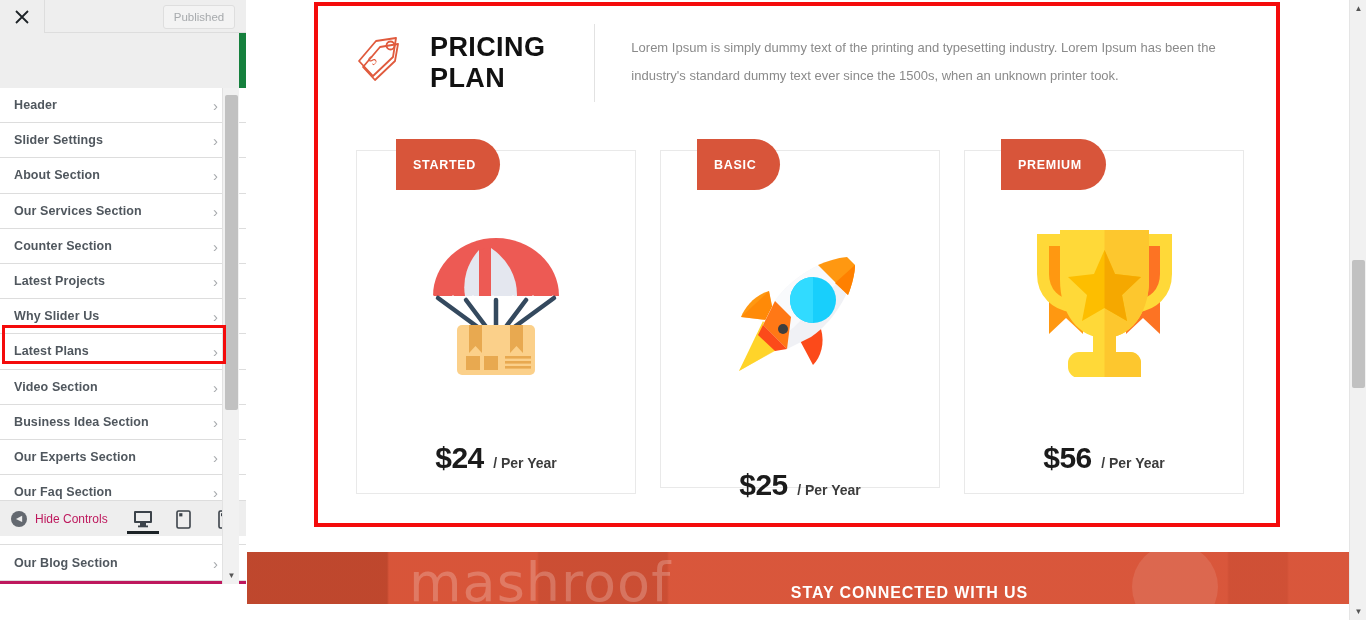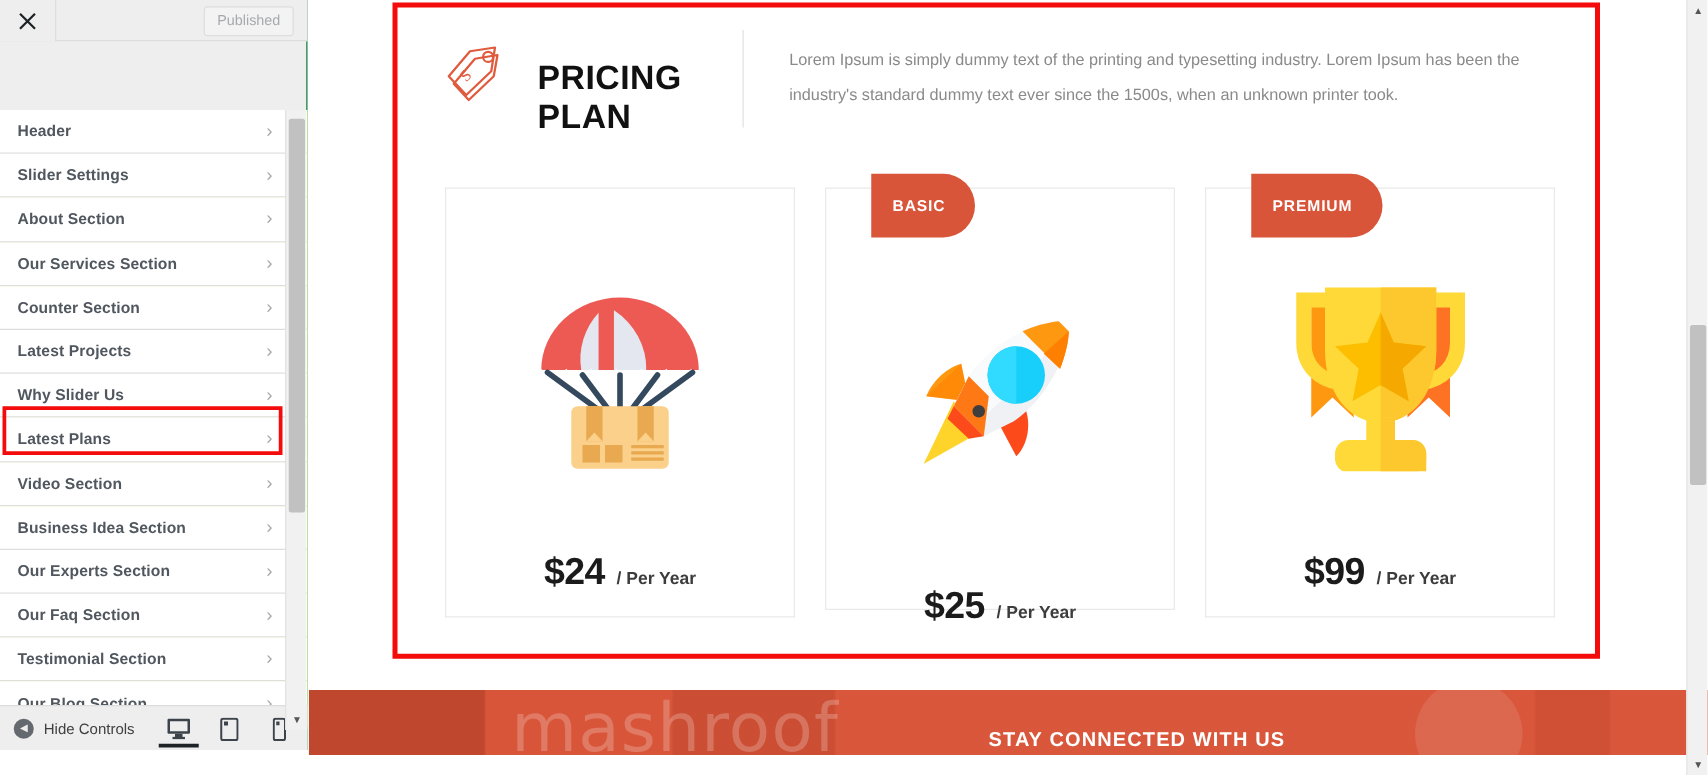--- a/index.html
+++ b/index.html
@@ -6,23 +6,23 @@
   html, body {
     width: 1366px; height: 620px;
     overflow: hidden;
     font-family: "Liberation Sans", sans-serif;
     background: #fff;
   }
 
   
   #customizer {
     position: absolute; left: 0; top: 0;
-    width: 246px; height: 600px;
+    width: 246px; height: 536px;
     background: #eeeeee;
-    border-right: 1px solid #15803d;
+    border-right: 7px solid #15803d;
   }
   #cust-topbar {
     position: absolute; left: 0; top: 0;
     width: 246px; height: 33px;
     background: #eeeeee;
     border-bottom: 1px solid #ddd;
   }
   #close-btn {
     position: absolute; left: 0; top: 0;
     width: 45px; height: 33px;
@@ -73,21 +73,21 @@
     width: 15px; height: 15px; border-radius: 50%;
     background: #50575e; color: #fff;
     font-size: 11px; font-weight: bold;
     display: flex; align-items: center; justify-content: center;
     cursor: pointer;
   }
 
   #panel-list {
     position: absolute; left: 0; top: 88px;
     width: 246px; height: 496px;
-    background: #bef264;
+    background: #be185d;
     overflow: hidden;
   }
   .panel-item {
     position: relative;
     height: 35.2px;
     border-bottom: 1px solid #ddd;
     display: flex; align-items: center;
     padding: 0 26px 0 14px;
     cursor: pointer;
     background: #fff;
@@ -142,21 +142,21 @@
   #hide-controls {
     display: flex; align-items: center; gap: 8px;
     margin-left: 11px; cursor: pointer;
   }
   #hide-controls .circ {
     width: 16px; height: 16px; border-radius: 50%;
     background: #646970; color: #eee;
     display: flex; align-items: center; justify-content: center;
     font-size: 8px;
   }
-  #hide-controls .txt { font-size: 12px; color: #404040; }
+  #hide-controls .txt { font-size: 12px; color: #be185d; }
   .device-btns {
     position: absolute; right: 12px; top: 0;
     height: 36px; display: flex; align-items: center; gap: 18px;
   }
   .dev-btn {
     position: relative;
     width: 22px; height: 30px;
     display: flex; align-items: center; justify-content: center;
     cursor: pointer; color: #3c434a;
   }
@@ -195,21 +195,20 @@
   #tag-icon {
     width: 64px; height: 64px; flex: 0 0 64px;
     margin-top: 6px;
   }
   #sec-title {
     font-size: 27px; font-weight: bold; color: #111;
     line-height: 31px; letter-spacing: 0.4px;
     margin-left: 14px;
     width: 166px;
     padding-top: 8px;
-    margin-top: 15px;
   }
   #sec-divider {
     width: 1px; height: 78px; background: #e2e2e2;
     margin-left: 6px;
   }
   #sec-desc {
     margin-left: 36px;
     font-size: 13px; color: #8a8a8a; line-height: 28px;
     width: 640px;
     padding-top: 10px;
@@ -456,20 +455,21 @@
         </svg>
       </div>
       <div id="sec-title">PRICING PLAN</div>
       <div id="sec-divider"></div>
       <div id="sec-desc">Lorem Ipsum is simply dummy text of the printing and typesetting industry. Lorem Ipsum has been the industry's standard dummy text ever since the 1500s, when an unknown printer took.</div>
     </div>
 
     <div id="cards">
 
       <div class="card c1">
+        <div class="badge">STARTED</div>
         <div class="card-icon">
           <svg width="150" height="150" viewBox="0 0 150 150">
 
             <path d="M12 68 A63 58 0 0 1 138 68 Z" fill="#ed5a54"></path>
             <path d="M44 68 A63 58 0 0 1 58 22 L58 68 Z" fill="#e4e7ef"></path>
             <path d="M78 20 A63 58 0 0 1 104 68 L78 68 Z" fill="#e4e7ef" transform="translate(-8,0)"></path>
             <path d="M58 22 A63 58 0 0 1 70 20 L70 68 L58 68 Z" fill="#ed5a54"></path>
 
             <path d="M12 68 q10 12 20 0 q10 12 20 0 q10 12 20 0 q10 12 20 0 q10 12 20 0 q10 12 20 0 L138 74 L12 74 Z" fill="#fff"></path>
             <path d="M12 67 q10 12 20 0 q10 12 20 0 q10 12 20 0 q10 12 20 0 q10 12 20 0 q10 12 20 0 L138 80 L12 80 Z" fill="#ffffff"></path>
@@ -554,21 +554,21 @@
             <rect x="77.5" y="112" width="11.5" height="28" fill="#fdc72e"></rect>
 
             <rect x="41" y="130" width="73" height="26" rx="11" fill="#ffd938"></rect>
             <path d="M77.5 130 L103 130 A11 11 0 0 1 114 141 L114 156 L77.5 156 Z" fill="#fdc72e"></path>
 
             <path d="M77.5 28 L88 52 L114 55 L95 73 L100 99 L77.5 86 L55 99 L60 73 L41 55 L67 52 Z" fill="#fdbe00"></path>
             <path d="M77.5 28 L88 52 L114 55 L95 73 L100 99 L77.5 86 Z" fill="#f5a800"></path>
           </svg>
         </div>
         <div class="price-row">
-          <span class="price-amt">$99</span>
+          <span class="price-amt">$56</span>
           <span class="price-per">/ Per Year</span>
         </div>
       </div>
 
     </div>
   </div>
 
   <div id="red-outline"></div>
 
   <div id="bottom-banner">

